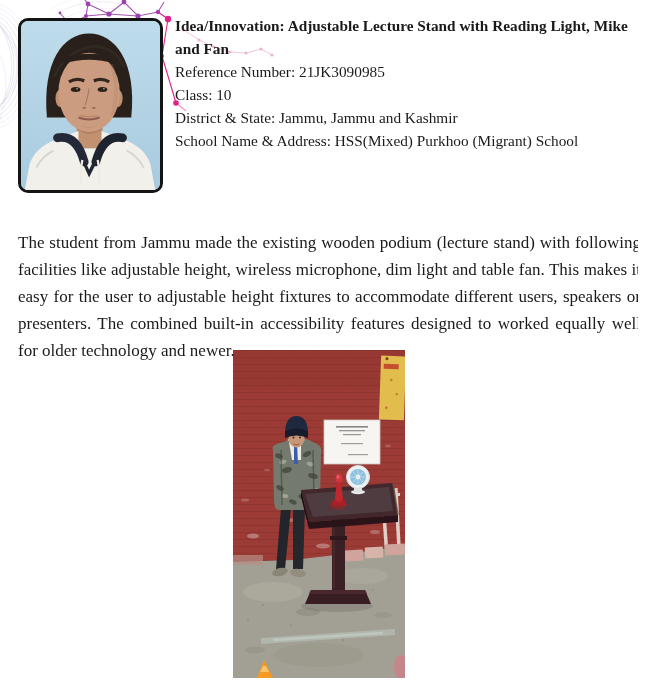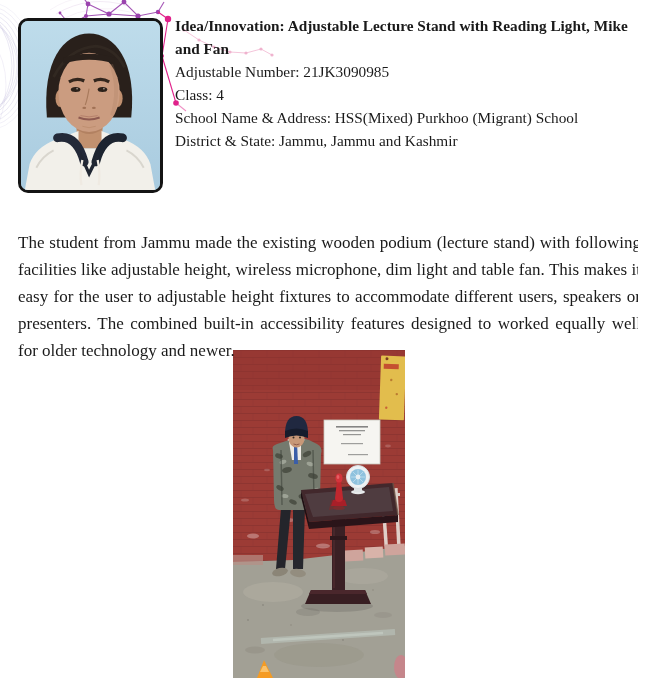--- a/index.html
+++ b/index.html
@@ -165,24 +165,24 @@
       <path d="M106,121 Q86,117 78,146" stroke="#1d2430" stroke-width="9" fill="none" stroke-linecap="round"></path>
       <path d="M62,134 L71,154 L81,134 L81,142 L71,162 L62,142 Z" fill="#202632"></path>
 
       <path d="M64,144 Q61,158 63,170" stroke="#efeae2" stroke-width="2.4" fill="none"></path>
       <path d="M80,144 Q83,158 81,170" stroke="#efeae2" stroke-width="2.4" fill="none"></path>
     </svg>
   </div>
 
   <div class="info">
     <div class="title">Idea/Innovation: Adjustable Lecture Stand with Reading Light, Mike and Fan</div>
-    <div class="field">Adjustable Number: 21JK3090985</div>
-    <div class="field">Class: 4</div>
+    <div class="field">Reference Number: 21JK3090985</div>
+    <div class="field">Class: 10</div>
+    <div class="field">District &amp; State: Jammu, Jammu and Kashmir</div>
     <div class="field">School Name &amp; Address: HSS(Mixed) Purkhoo (Migrant) School</div>
-    <div class="field">District &amp; State: Jammu, Jammu and Kashmir</div>
   </div>
 
   <p class="desc">The student from Jammu made the existing wooden podium (lecture stand) with following facilities like adjustable height, wireless microphone, dim light and table fan. This makes it easy for the user to adjustable height fixtures to accommodate different users, speakers or presenters. The combined built-in accessibility features designed to worked equally well for older technology and newer.</p>
 
   <div class="photo">
     <svg viewBox="0 0 172 328" preserveAspectRatio="none">
       <defs>
         <pattern id="brk" width="26" height="14" patternUnits="userSpaceOnUse">
           <rect width="26" height="14" fill="#9c3b35"></rect>
           <path d="M0,0.5 H26 M0,7.5 H26" stroke="#7e2d29" stroke-width="0.8" opacity="0.55"></path>

